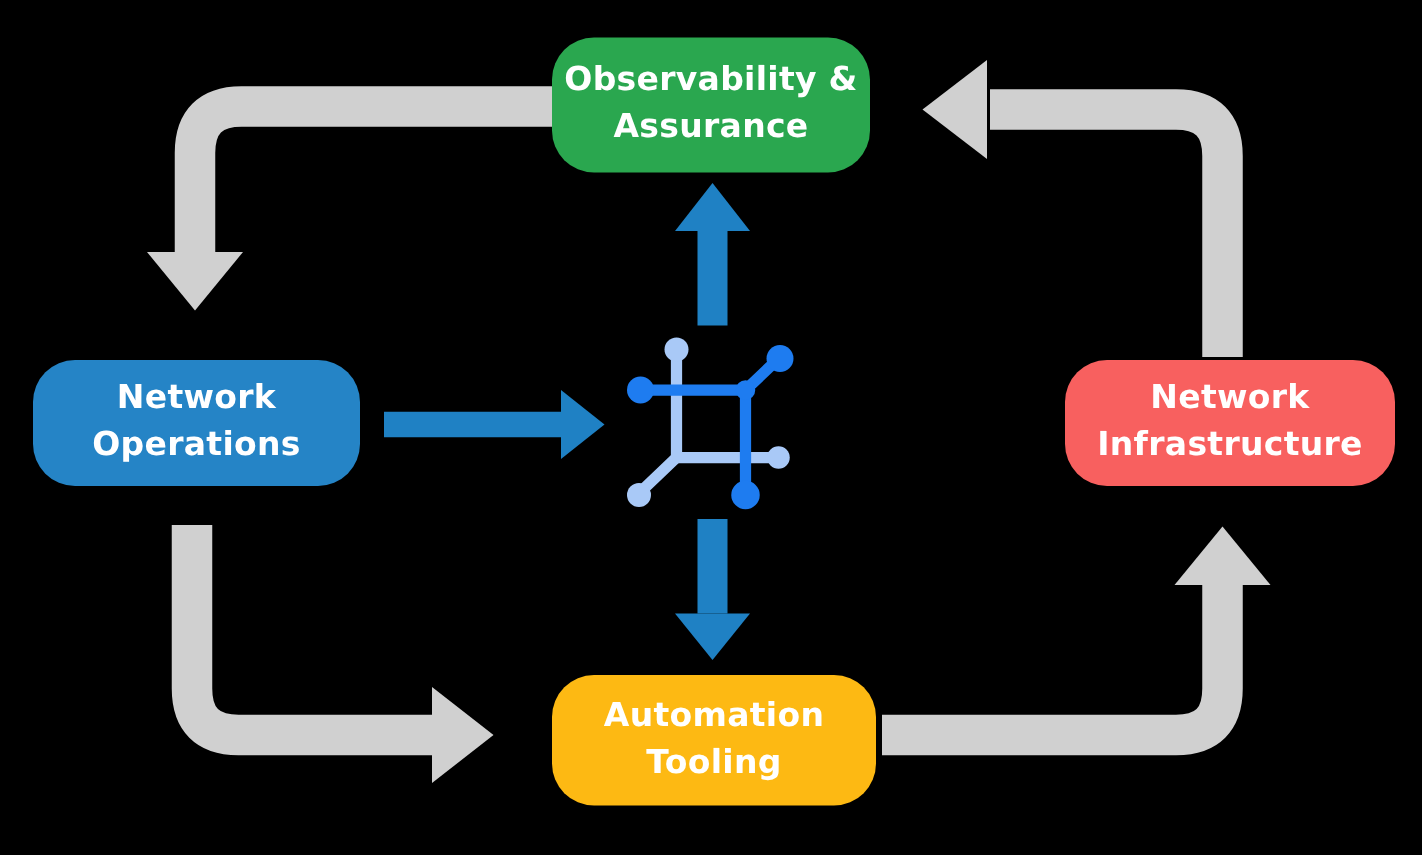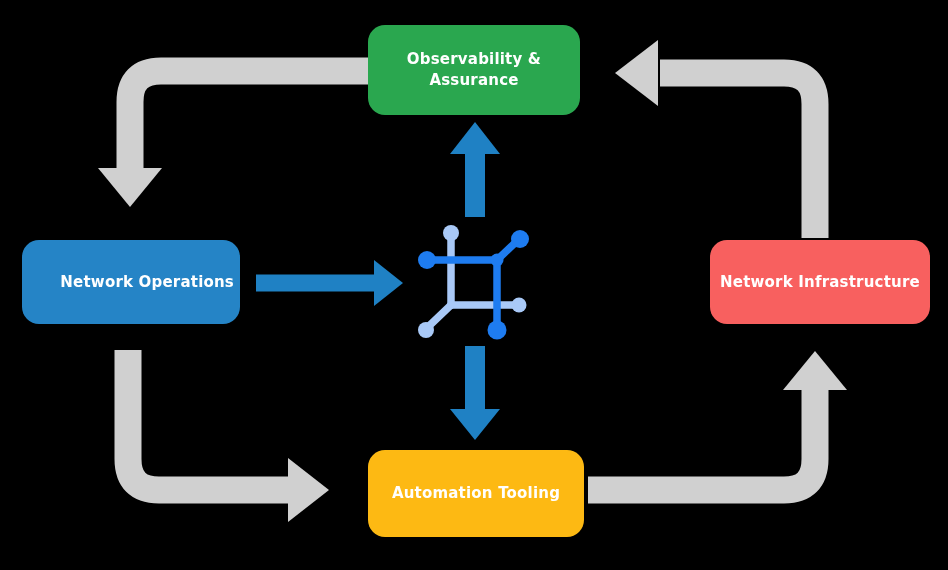--- a/index.html
+++ b/index.html
@@ -21,27 +21,27 @@
     height: 570px;
   }
   .arrow-layer {
     position: absolute;
     left: 0; top: 0;
     width: 948px; height: 570px;
     display: block;
   }
   .node {
     position: absolute;
-    border-radius: 17px;
+    border-radius: 28px;
     display: flex;
     align-items: center;
     justify-content: center;
     text-align: center;
     color: #ffffff;
-    font-size: 15px;
+    font-size: 22px;
     font-weight: 600;
     line-height: 1.4;
     letter-spacing: 0.2px;
     padding: 0 6px;
     box-sizing: border-box;
   }
   .node-observability   { left: 368px; top: 25px;  width: 212px; height: 90px; }
   .node-operations      { left: 22px;  top: 240px; width: 218px; height: 84px; }
   .node-infrastructure  { left: 710px; top: 240px; width: 220px; height: 84px; }
   .node-automation      { left: 368px; top: 450px; width: 216px; height: 87px; }

